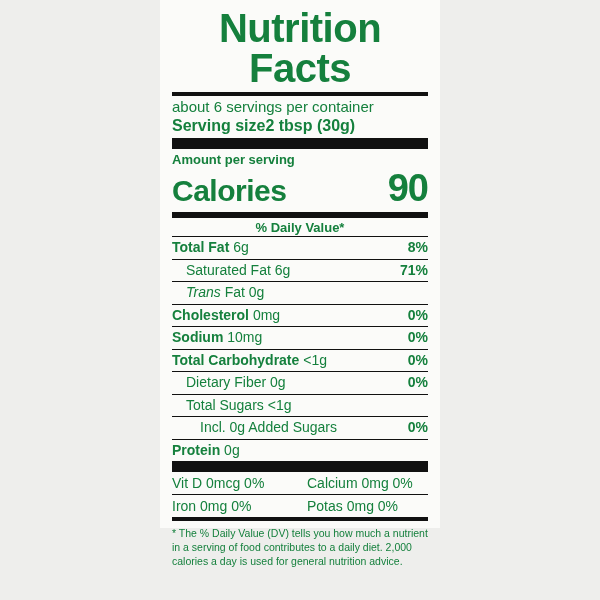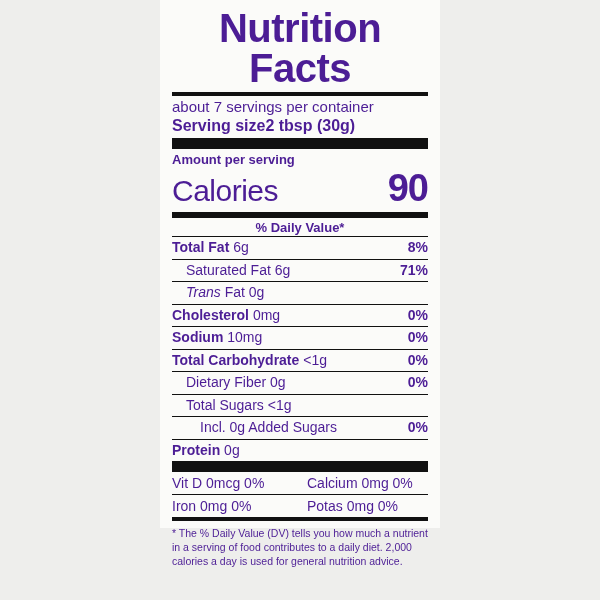--- a/index.html
+++ b/index.html
@@ -20,21 +20,21 @@
     background: #eeeeec;
   }
   
   #label {
     position: absolute;
     left: 160px;
     top: 0;
     width: 280px;
     height: 528px;
     background: #fbfbf9;
-    color: #4c1d95;
+    color: #15803d;
     padding: 0 12px;
     box-sizing: border-box;
   }
   .title {
     font-size: 40px;
     font-weight: bold;
     letter-spacing: -0.5px;
     line-height: 1.0;
     margin-top: 8px;
     margin-bottom: 4px;
@@ -61,21 +61,21 @@
     padding: 3px 0 0 0;
   }
   .cal-row {
     display: flex;
     justify-content: space-between;
     align-items: baseline;
     padding-bottom: 2px;
   }
   .cal-label {
     font-size: 30px;
-    font-weight: normal;
+    font-weight: bold;
     letter-spacing: -0.5px;
   }
   .cal-value {
     font-size: 38px;
     font-weight: bold;
     letter-spacing: -1px;
   }
   .dv-header {
     text-align: center;
     font-size: 13px;
@@ -110,21 +110,21 @@
 </style>
 </head>
 <body>
 
 <div id="page">
   <div id="label">
 
     <div class="title">Nutrition Facts</div>
     <div class="rule-med"></div>
 
-    <div class="servings">about 7 servings per container</div>
+    <div class="servings">about 6 servings per container</div>
     <div class="serving-size-row">
       <span>Serving size</span>
       <span>2 tbsp (30g)</span>
     </div>
 
     <div class="rule-thick"></div>
 
     <div class="amount-per">Amount per serving</div>
     <div class="cal-row">
       <span class="cal-label">Calories</span>

